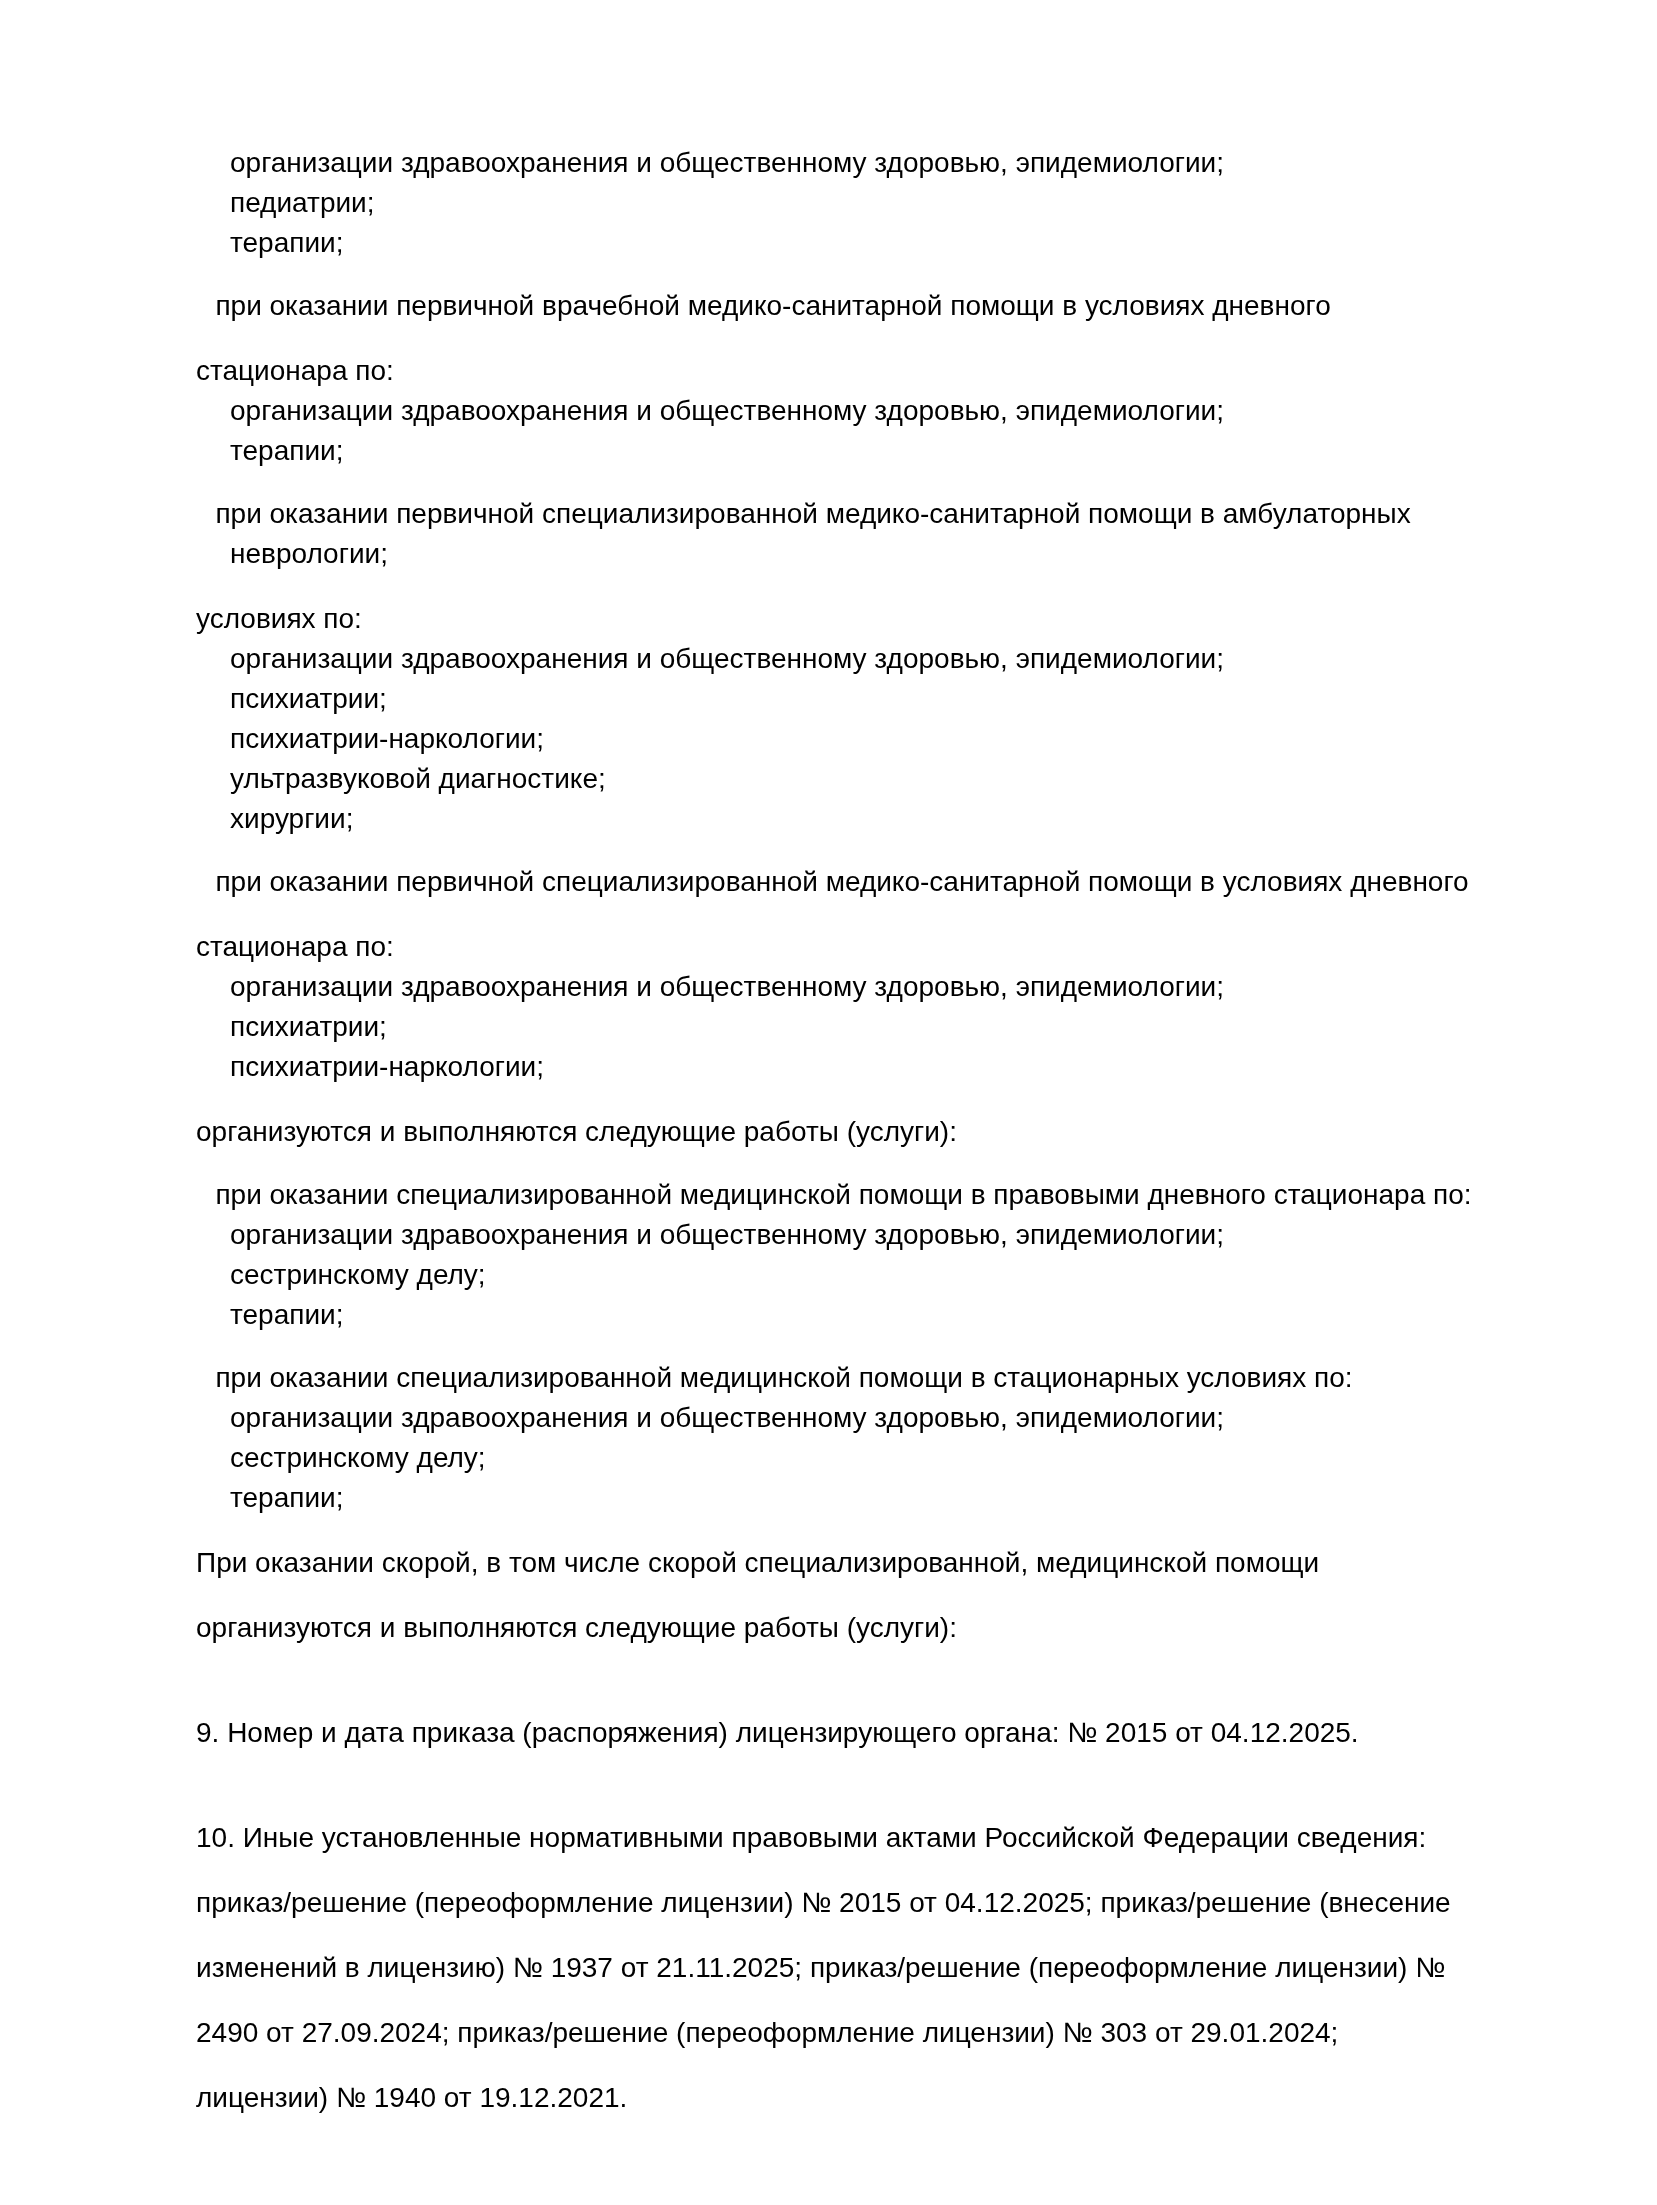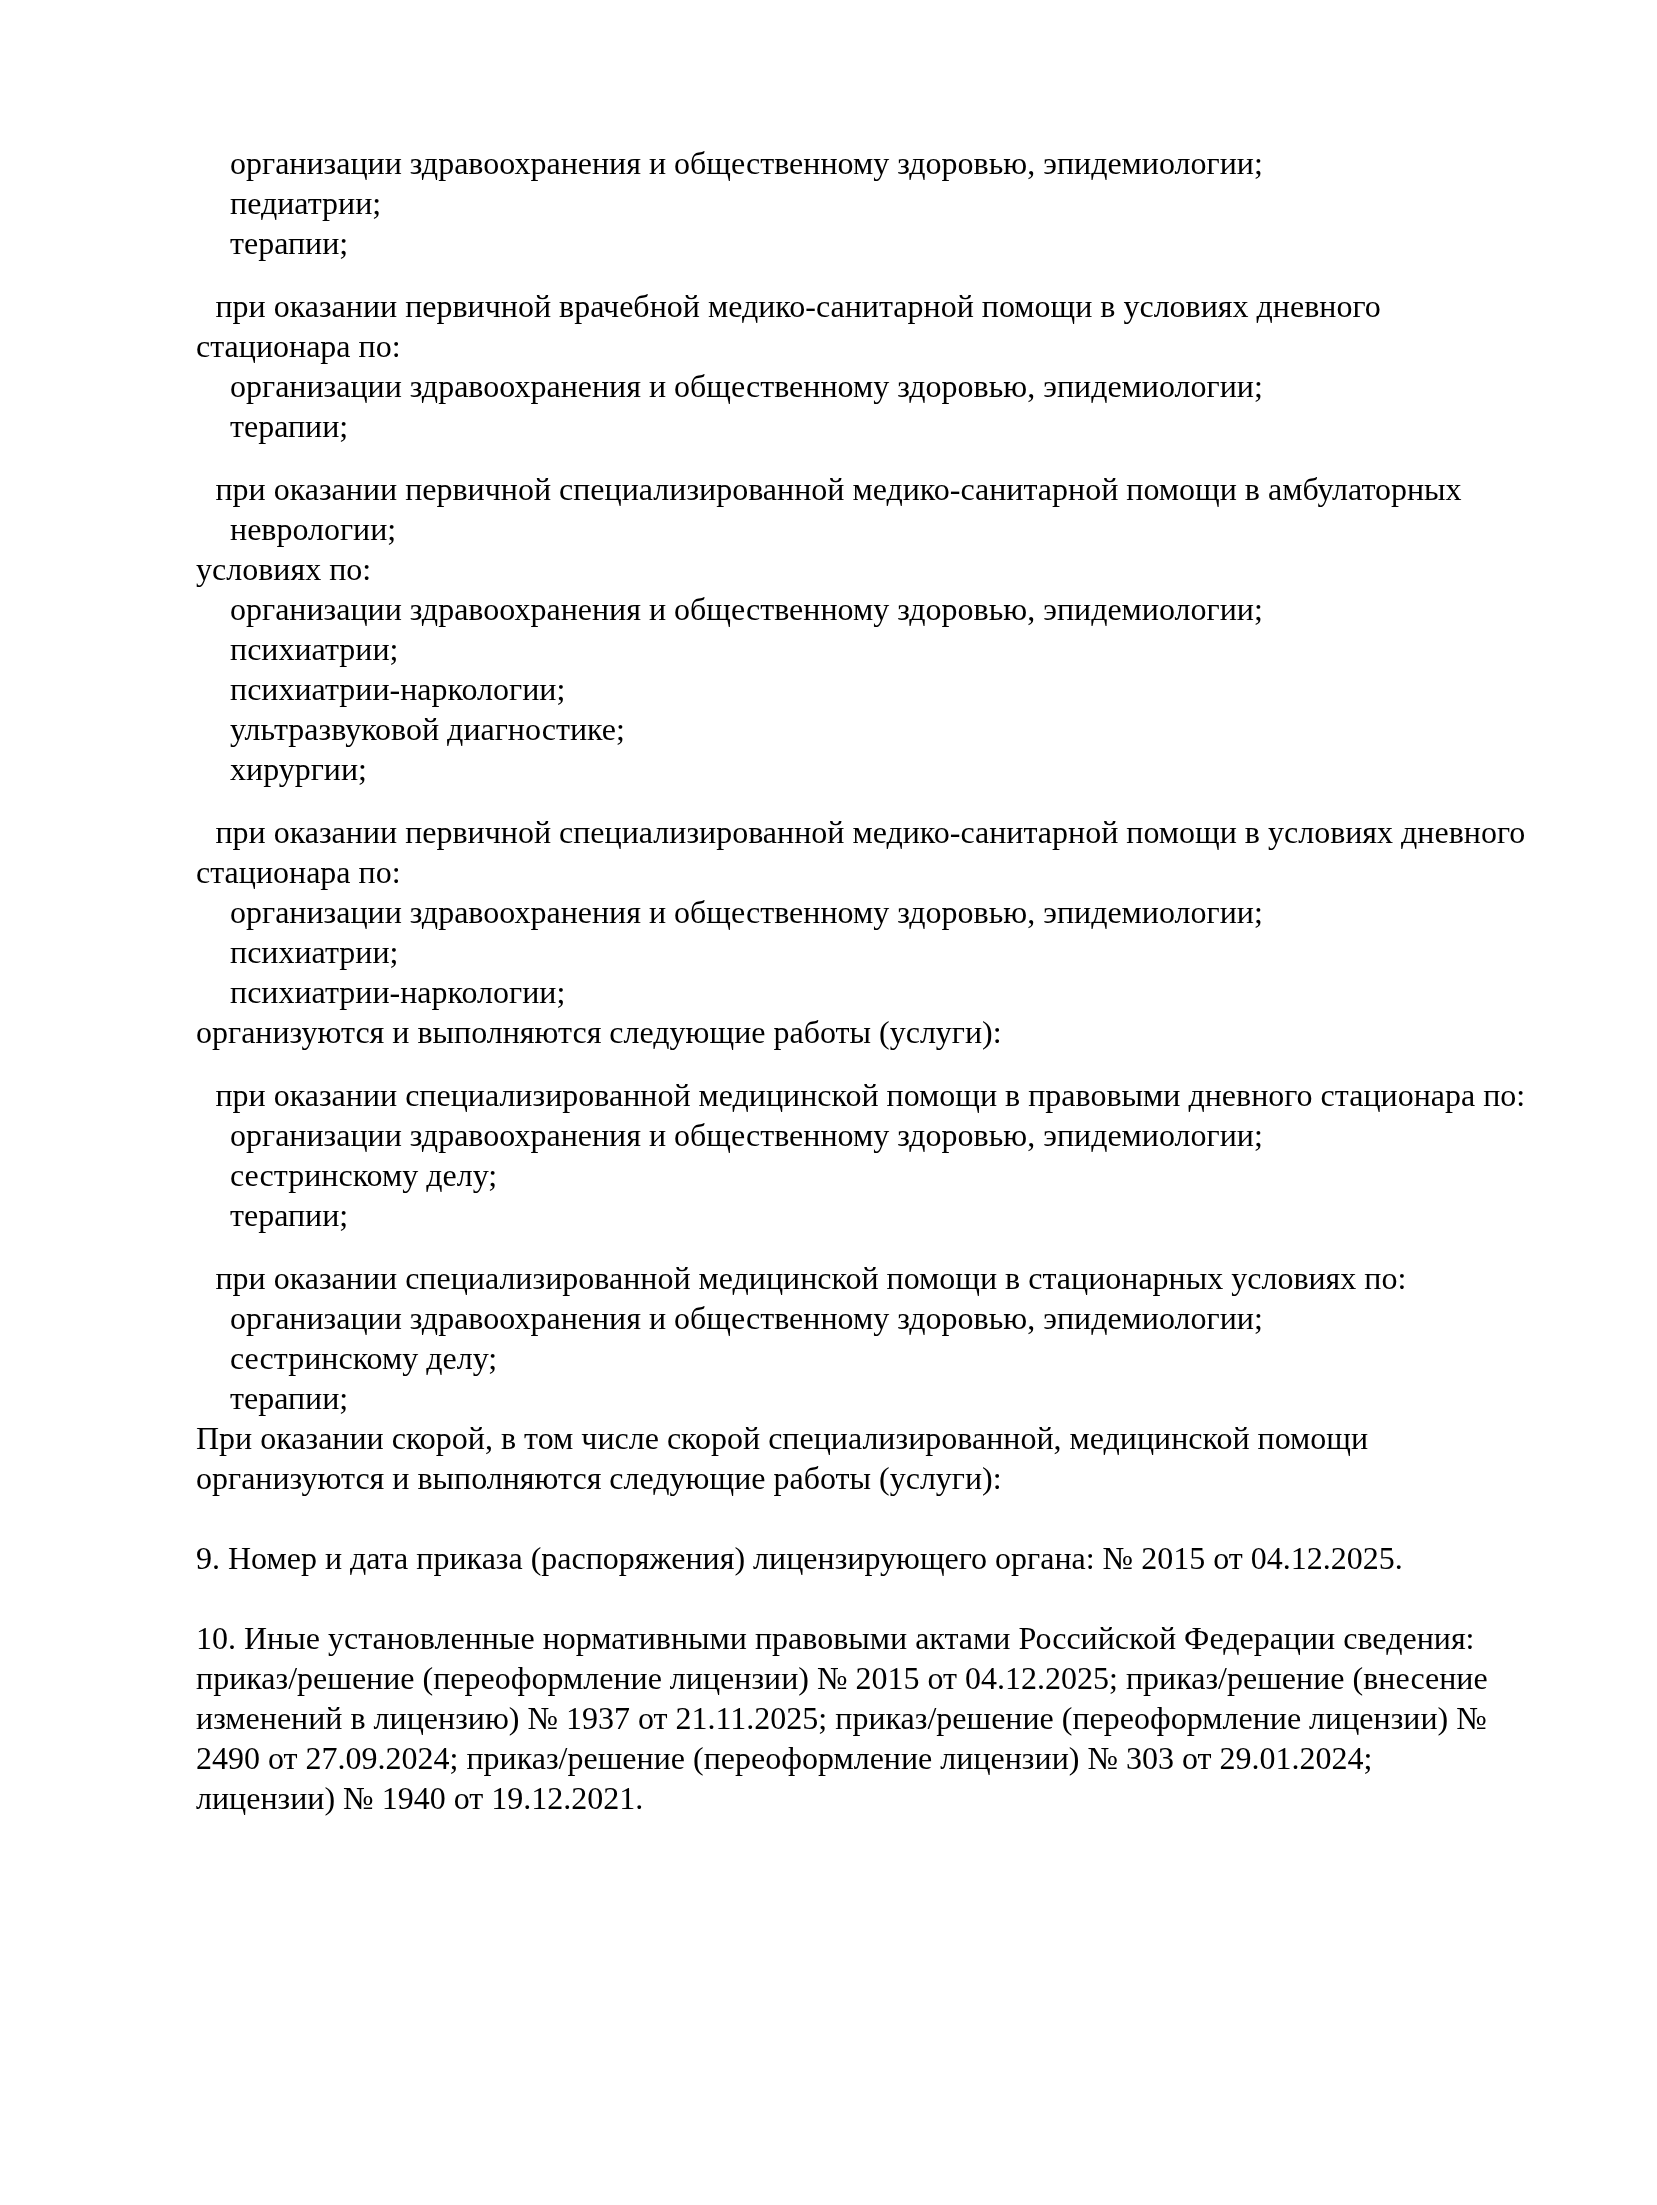--- a/index.html
+++ b/index.html
@@ -13,27 +13,27 @@
     height: 2205px;
     background: #ffffff;
     overflow: hidden;
   }
   .content {
     position: absolute;
     left: 196px;
     top: 143px;
     right: 67px;
     color: #000000;
-    font-family: Liberation Serif, serif;
-    font-size: 32px;
+    font-family: Liberation Sans, sans-serif;
+    font-size: 28px;
     line-height: 40px;
     white-space: nowrap;
   }
   .line { height: 40px; }
-  .i0 { margin-left: 0; }
+  .i0 { margin-left: 0; margin-top: 25px; }
   .i1 { margin-left: 19.4px; margin-top: 23px; }
   .i2 { margin-left: 34px; }
 </style>
 </head>
 <body>
 
 <div class="page">
   <div class="content">
     <div class="line i2">организации здравоохранения и общественному здоровью, эпидемиологии;</div>
     <div class="line i2">педиатрии;</div>

